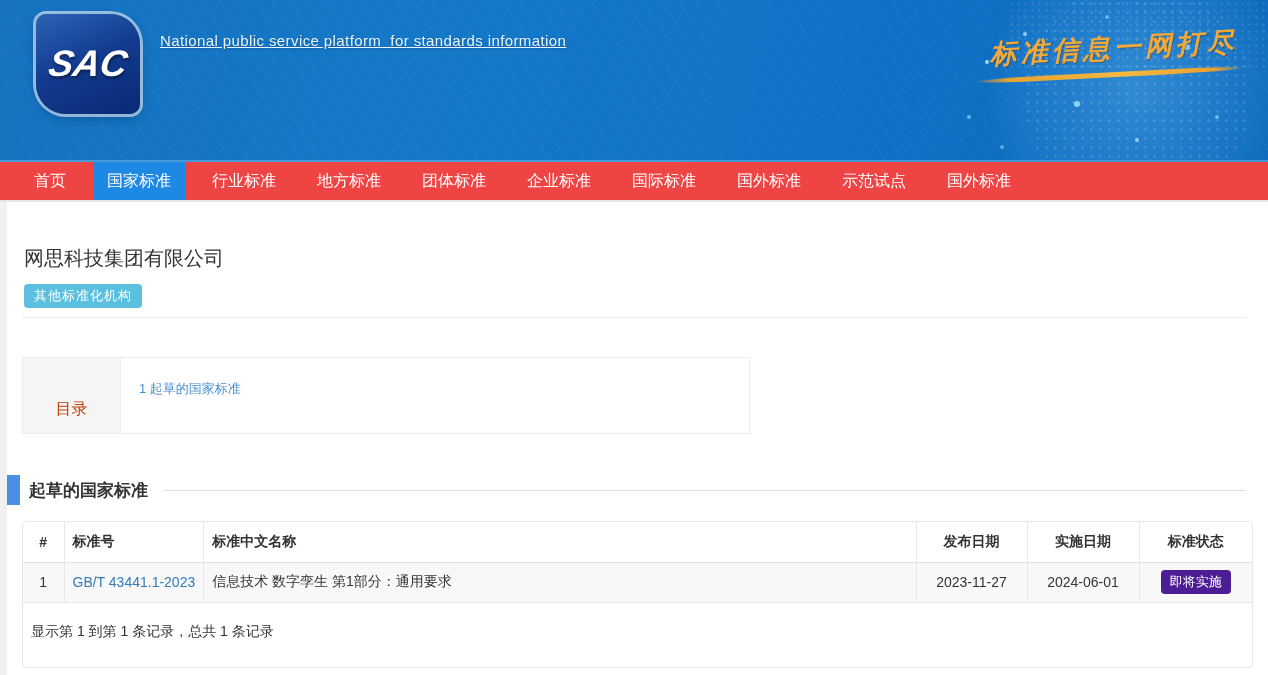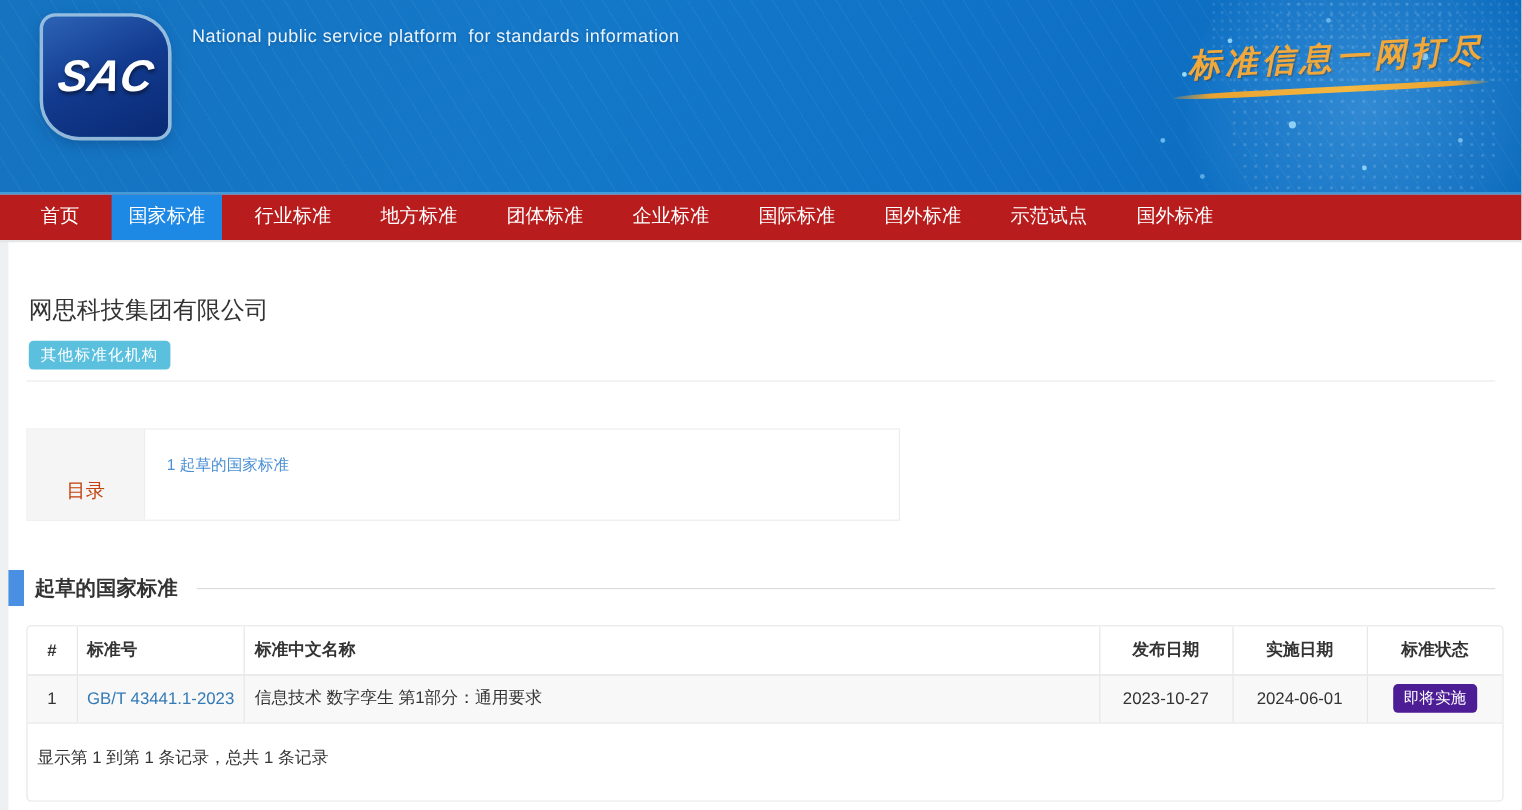--- a/index.html
+++ b/index.html
@@ -54,35 +54,36 @@
   .logo span{
     color:#fff; font-style:italic; font-weight:800; font-size:37px; letter-spacing:0;
     transform:skewX(-10deg); text-shadow:1px 2px 3px rgba(0,0,0,.45);
   }
   .titles{ position:absolute; left:160px; top:22px; }
   .titles h1{
     color:#fff; font-size:38px; font-weight:600; letter-spacing:9px; white-space:nowrap;
     text-shadow:0 2px 3px rgba(8,48,96,.4);
   }
   .titles .subtitle{
-    color:#eaf4fd; font-size:15px; letter-spacing:.4px; white-space:pre;
+    margin-top:10px; color:#eaf4fd; font-size:15px; letter-spacing:.4px; white-space:pre;
     text-shadow:0 1px 2px rgba(8,48,96,.35);
+    text-decoration:underline;
   }
   .slogan-wrap{ position:absolute; right:28px; top:30px; width:250px; transform:rotate(-3deg); }
   .slogan-text{
     color:#f2a93b; font-size:27px; font-weight:700; font-style:italic; letter-spacing:4px;
     white-space:nowrap; text-shadow:1px 1px 1px rgba(80,40,0,.35);
   }
   .slogan-underline{
     margin-top:6px; margin-left:-14px; width:264px; height:5px; border-radius:50%/100%;
     background:linear-gradient(90deg,rgba(224,154,47,.2),#e8a22f 12%,#f5b942 55%,#e8a22f 90%,rgba(224,154,47,.2));
   }
 
   
-  nav{ height:38px; background:#b91c1c; display:flex; align-items:stretch; padding-left:20px; }
+  nav{ height:38px; background:#ef4444; display:flex; align-items:stretch; padding-left:20px; }
   .nav-item{
     color:#fff; font-size:16px; line-height:38px; padding:0 14px; margin-right:13px;
     text-decoration:none; white-space:nowrap; cursor:pointer;
   }
   .nav-item.active{ background:#1e88e5; }
   .nav-underline{ height:2px; background:#e6e6e6; }
 
   
   .content{ background:#fff; margin-left:7px; height:611px; }
   .org-name{ padding-top:43px; margin-left:17px; font-size:20px; font-weight:400; color:#333; }
@@ -190,21 +191,21 @@
           <th class="col-pub c">发布日期</th>
           <th class="col-impl c">实施日期</th>
           <th class="col-status c">标准状态</th>
         </tr>
       </thead>
       <tbody>
         <tr>
           <td class="c">1</td>
           <td><a class="code-link">GB/T 43441.1-2023</a></td>
           <td>信息技术 数字孪生 第1部分：通用要求</td>
-          <td class="c">2023-10-27</td>
+          <td class="c">2023-11-27</td>
           <td class="c">2024-06-01</td>
           <td class="c"><span class="status-badge">即将实施</span></td>
         </tr>
       </tbody>
     </table>
     <div class="summary">显示第 1 到第 1 条记录，总共 1 条记录</div>
   </div>
 </main>
 
 </body></html>

